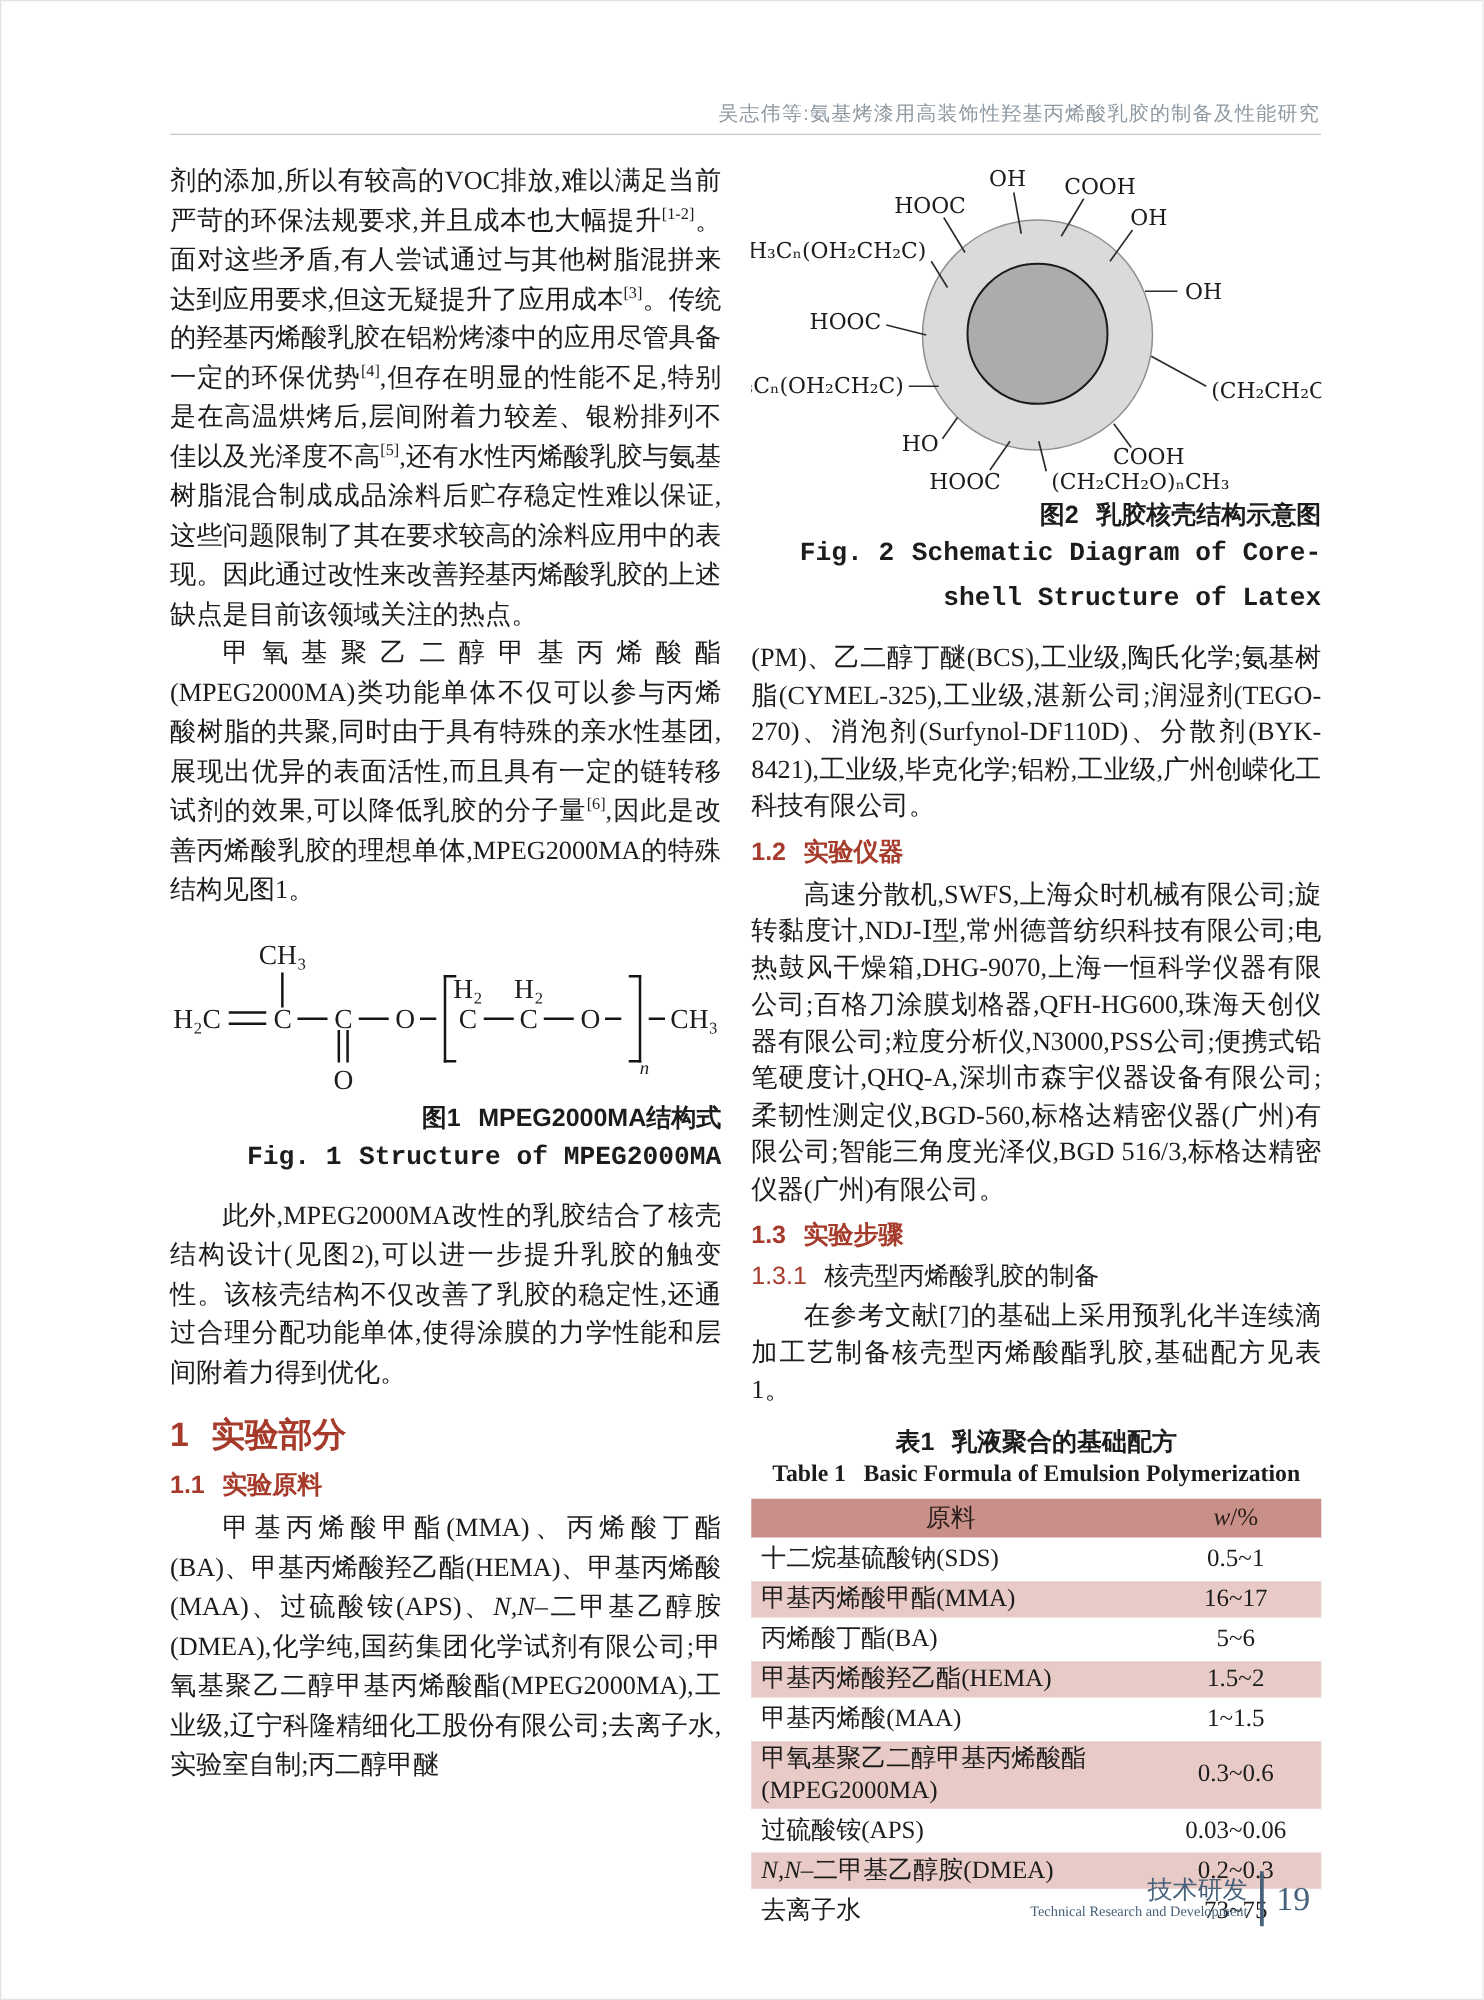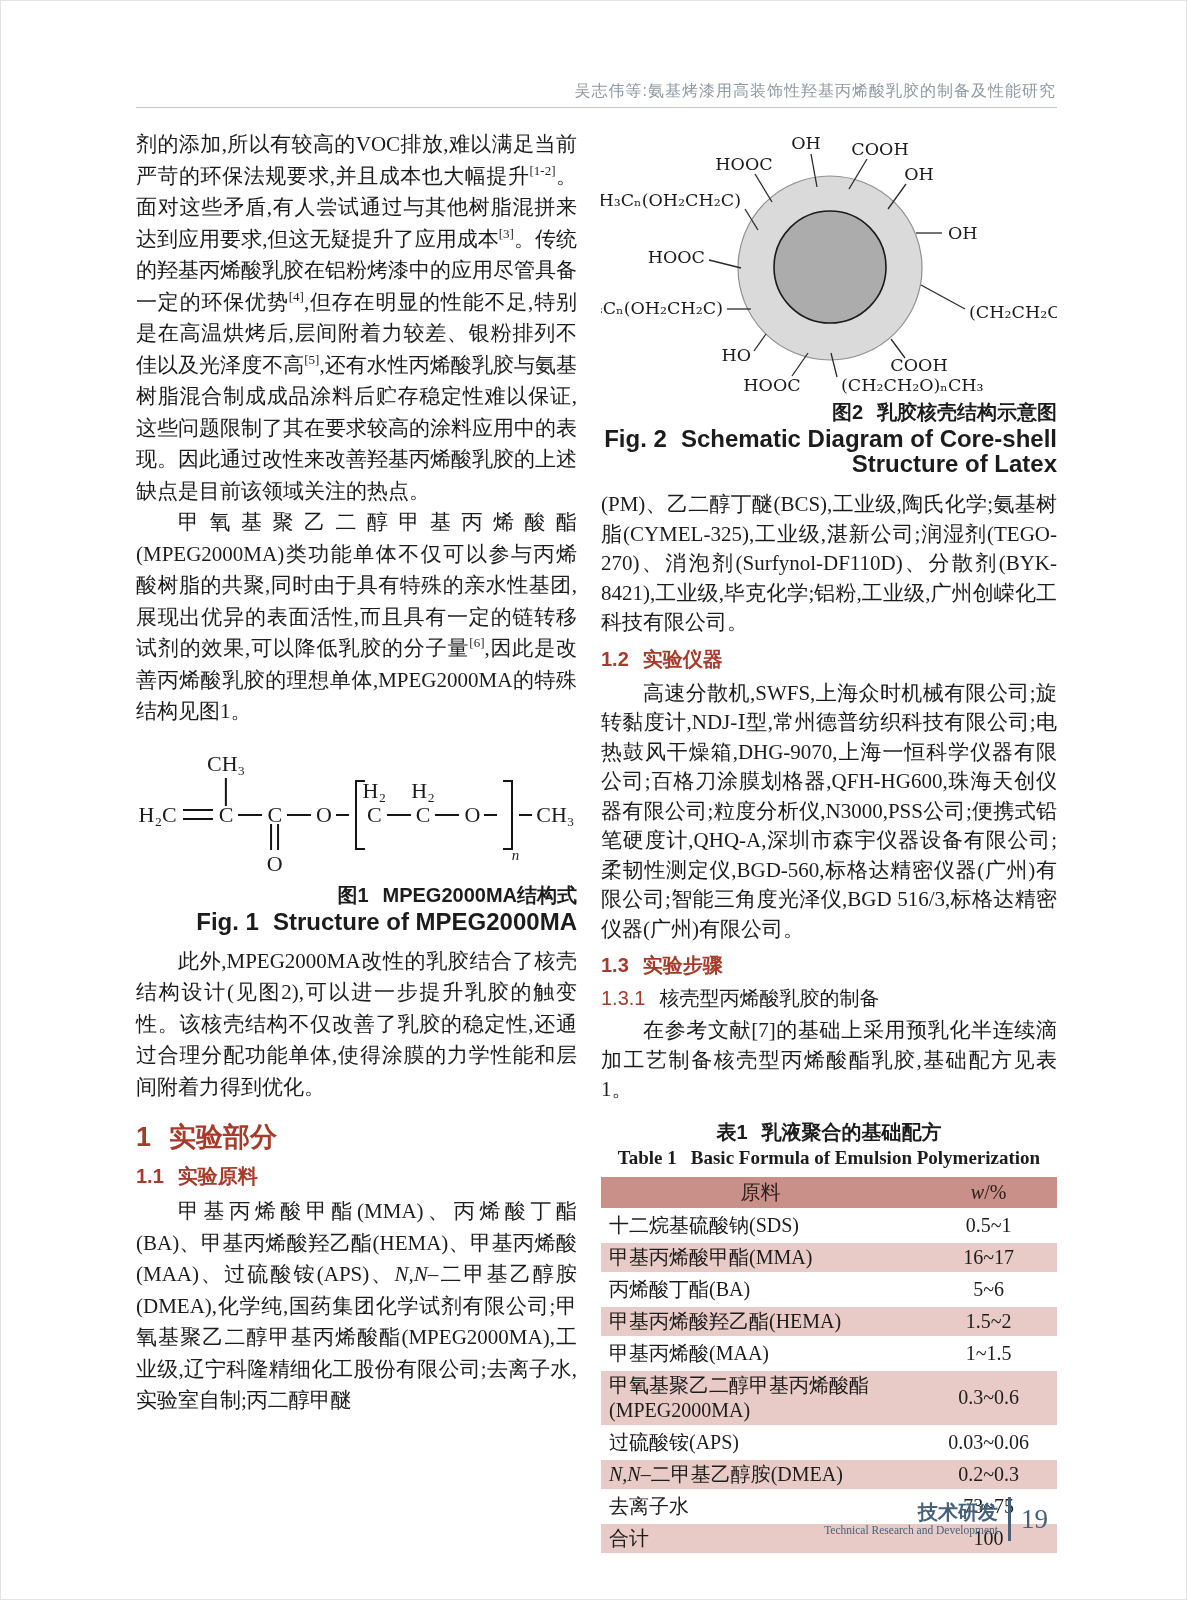--- a/index.html
+++ b/index.html
@@ -27,21 +27,21 @@
   h3.sec2{margin:8px 0 6px 0;font-family:"Liberation Sans","DejaVu Sans",sans-serif;
           font-size:20px;font-weight:bold;color:#a63a2b;}
   h4.sec3{margin:6px 0 4px 0;font-size:20px;font-weight:normal;color:#1c1c1c;}
   h4.sec3 .num{font-family:"Liberation Sans","DejaVu Sans",sans-serif;color:#a63a2b;margin-top:14px;}
   .hgap{margin-left:18px;}
   .hgap2{margin-left:14px;}
 
   
   .cap{text-align:right;}
   .cap.zh{font-family:"Liberation Sans","DejaVu Sans",sans-serif;font-weight:bold;font-size:20px;line-height:27px;}
-  .cap.en{font-family:Liberation Sans, sans-serif;font-weight:bold;font-size:24px;line-height:25px;}
+  .cap.en{font-family:Liberation Mono, monospace;font-weight:bold;font-size:21px;line-height:36px;}
   .capgap{margin-left:14px;}
 
   
   figure.fig1{margin:6px 0 12px 0;}
   .struct{position:relative;height:148px;display:flex;align-items:center;justify-content:center;
           font-size:22px;padding-top:14px;box-sizing:border-box;}
   .struct .tok{line-height:1;}
   .sbond{width:24px;height:2px;background:#151515;margin:0 5px;}
   .sbond.short{width:13px;margin:0 4px;}
   .dbond{width:30px;height:7px;border-top:2px solid #151515;border-bottom:2px solid #151515;margin:0 6px;}
@@ -78,21 +78,21 @@
   table.t1 td{padding:2px 8px;line-height:25px;}
   table.t1 td.c2{text-align:center;font-family:"Liberation Serif","DejaVu Serif",serif;}
   table.t1 tr{border-bottom:3px solid #ffffff;}
   table.t1 tr.pink{background:#e8cbc6;}
   table.t1 i, .iseg{font-style:italic;}
 
   
   .footer{position:absolute;right:138px;top:1496px;display:flex;align-items:center;
           color:#47617b;}
   .ftext{text-align:right;margin-right:10px;}
-  .fzh{font-family:"Liberation Sans","DejaVu Sans",sans-serif;font-weight:bold;font-size:20px;line-height:22px;}
+  .fzh{font-family:"Liberation Sans","DejaVu Sans",sans-serif;font-weight:normal;font-size:20px;line-height:22px;}
   .fen{font-family:"Liberation Serif","DejaVu Serif",serif;font-size:11.5px;line-height:15px;}
   .fdiv{width:3px;height:44px;background:#47617b;margin-right:10px;}
   .fnum{font-family:"Liberation Serif","DejaVu Serif",serif;font-size:27px;}
 </style>
 </head>
 <body>
 
 <div class="page">
 
   <div class="running-head">吴志伟等:氨基烤漆用高装饰性羟基丙烯酸乳胶的制备及性能研究</div>
@@ -277,24 +277,20 @@
               <td class="c2">0.03~0.06</td>
             </tr>
             <tr class="pink">
               <td class="c1"><i>N,N</i><span>–二甲基乙醇胺(DMEA)</span></td>
               <td class="c2">0.2~0.3</td>
             </tr>
             <tr class="white">
               <td class="c1"><span>去离子水</span></td>
               <td class="c2">73~75</td>
             </tr>
-            <tr class="pink">
-              <td class="c1"><span>合计</span></td>
-              <td class="c2">100</td>
-            </tr>
           </tbody>
       </table>
     </div>
   </div>
 
   <div class="footer">
     <div class="ftext">
       <div class="fzh">技术研发</div>
       <div class="fen">Technical Research and Development</div>
     </div>

